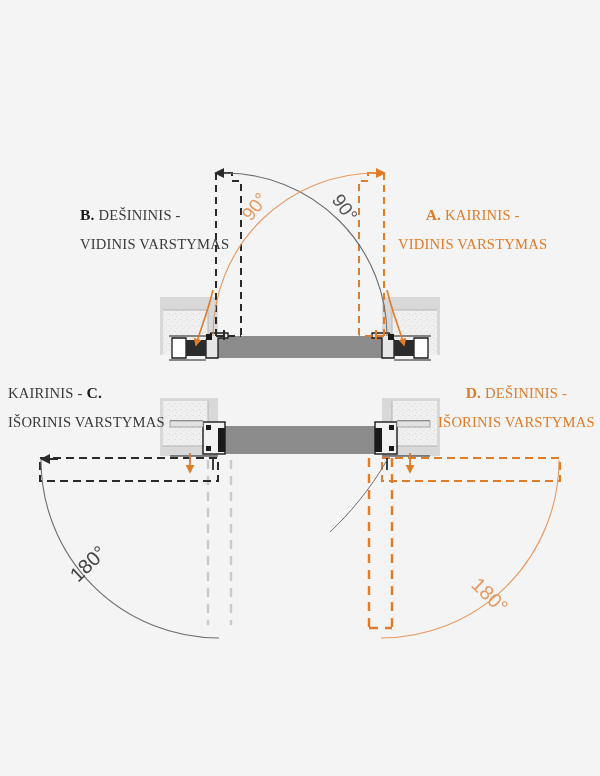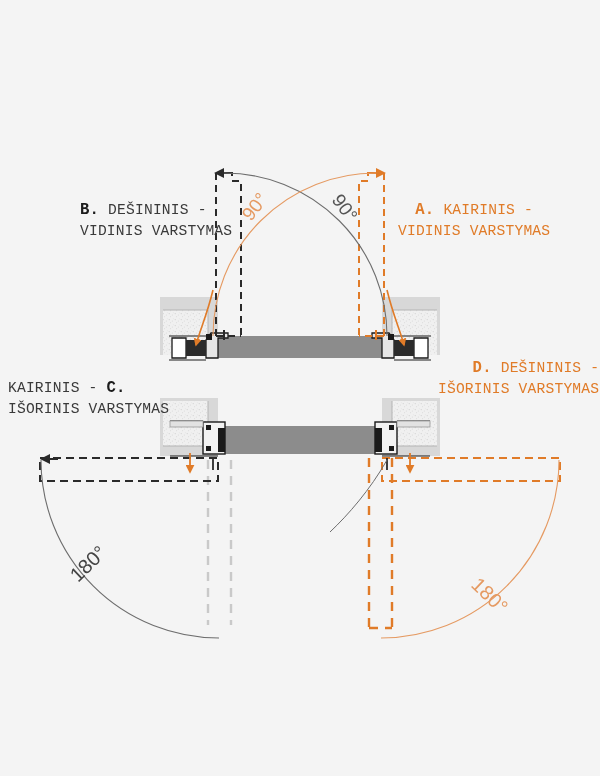--- a/index.html
+++ b/index.html
@@ -22,40 +22,40 @@
   }
   svg#diagram {
     position: absolute;
     left: 0; top: 0;
     width: 600px;
     height: 776px;
     display: block;
   }
   .lbl {
     position: absolute;
-    font-family: Liberation Mono, monospace;
+    font-family: Liberation Serif, serif;
     font-size: 14.6px;
     letter-spacing: 0.2px;
-    line-height: 21px;
+    line-height: 29px;
     white-space: nowrap;
   }
   .lbl .key {
     font-weight: bold;
     font-size: 15.6px;
   }
   .lbl.gray { color: #3a3a3a; }
   .lbl.orange { color: #e07b28; }
   .lbl.gray .key { color: #1c1c1c; }
   .lbl.orange .key { color: #e07b28; }
   .lbl .l2 { display: block; }
 
   #label-b { left: 80px;  top: 200px; text-align: left; }
   #label-a { left: 398px; top: 200px; text-align: center; }
   #label-c { left: 8px;   top: 378px; width: 190px; text-align: left; }
-  #label-d { left: 438px; top: 358px; text-align: right; }
+  #label-d { left: 438px; top: 378px; text-align: center; }
 </style>
 </head>
 <body>
 
 <div id="stage">
 
   <svg id="diagram" viewBox="0 0 600 776">
     <defs>
       <pattern id="speckle" width="6" height="6" patternUnits="userSpaceOnUse">
         <rect width="6" height="6" fill="#f0f0f0"></rect>

